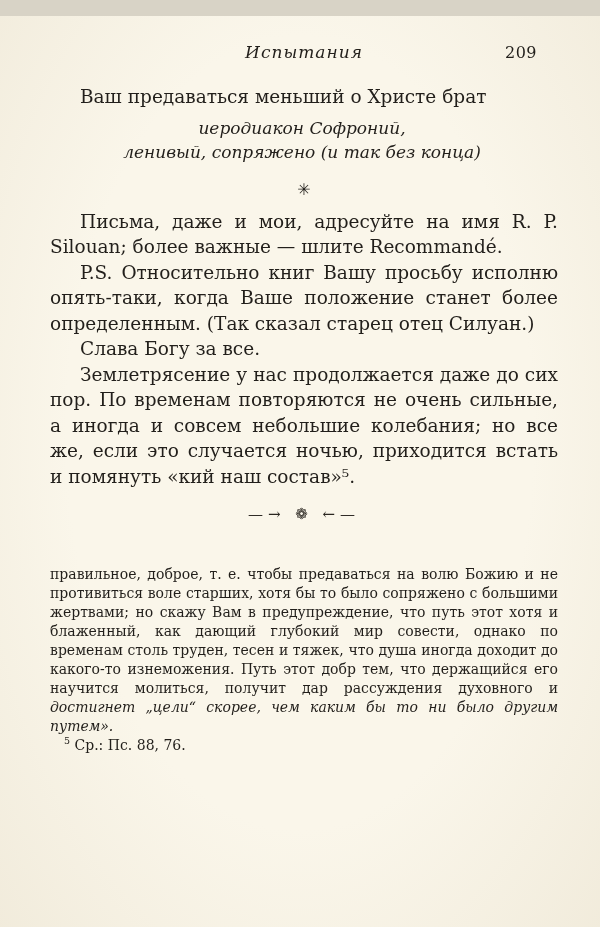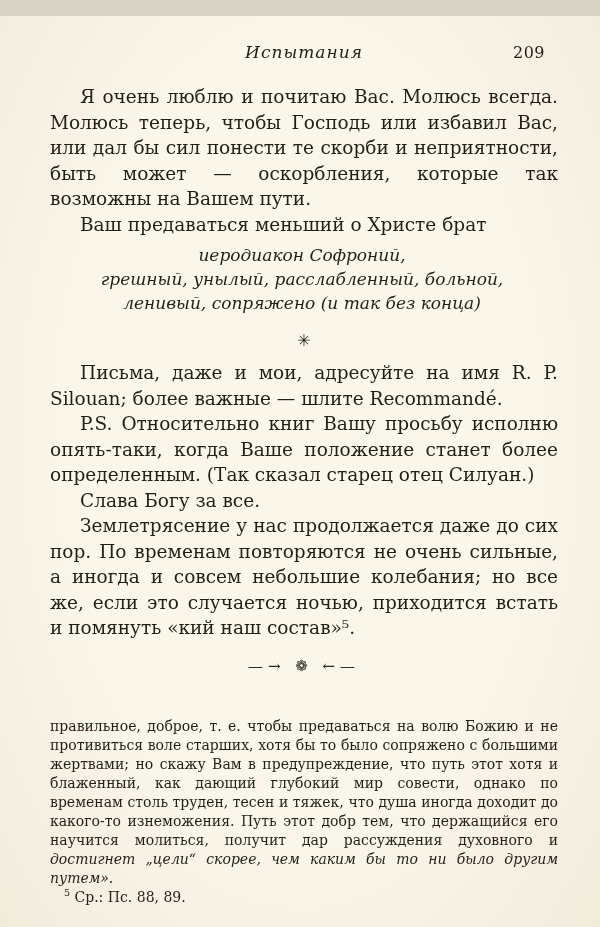--- a/index.html
+++ b/index.html
@@ -26,21 +26,21 @@
   }
   .head-title {
     position: absolute;
     left: 0; right: 0;
     text-align: center;
     font-style: italic;
     letter-spacing: 1px;
   }
   .page-num {
     position: absolute;
-    right: 13px;
+    right: 21px;
     top: 1px;
     font-size: 16px;
     letter-spacing: 0.5px;
   }
 
   .para {
     margin: 0;
     font-size: 18.5px;
     line-height: 25.5px;
     text-align: justify;
@@ -93,41 +93,39 @@
 
 <div class="page">
 
   <header class="running-head">
     <div class="head-title">Испытания</div>
     <div class="page-num">209</div>
   </header>
 
   <main>
 
-    <p class="para">Я очень люблю и почитаю Вас. Молюсь всегда. Молюсь теперь, чтобы Господь или избавил Вас, или дал бы сил понести те скорби и неприятности, быть может — оскорбления, которые так возможны на Вашем пути.</p>
 
     <p class="para">Ваш предаваться меньший о Христе брат</p>
 
     <div class="signature">
       <p class="sig-line">иеродиакон Софроний,</p>
-      <p class="sig-line">грешный, унылый, расслабленный, больной,</p>
       <p class="sig-line">ленивый, сопряжено (и так без конца)</p>
     </div>
 
     <div class="ornament">✳</div>
 
     <p class="para">Письма, даже и мои, адресуйте на имя R. P. Silouan; более важные — шлите Recommandé.</p>
 
     <p class="para">P.S. Относительно книг Вашу просьбу исполню опять-таки, когда Ваше положение станет более определенным. (Так сказал старец отец Силуан.)</p>
 
     <p class="para">Слава Богу за все.</p>
 
     <p class="para">Землетрясение у нас продолжается даже до сих пор. По временам повторяются не очень сильные, а иногда и совсем небольшие колебания; но все же, если это случается ночью, приходится встать и помянуть «кий наш состав»⁵.</p>
 
     <div class="divider">—→ ❁ ←—</div>
 
     <div class="footnote">
       <p class="fn-text"><span>правильное, доброе, т. е. чтобы предаваться на волю Божию и не противиться воле старших, хотя бы то было сопряжено с большими жертвами; но скажу Вам в предупреждение, что путь этот хотя и блаженный, как дающий глубокий мир совести, однако по временам столь труден, тесен и тяжек, что душа иногда доходит до какого-то изнеможения. Путь этот добр тем, что держащийся его научится молиться, получит дар рассуждения духовного и </span><span class="fn-italic">достигнет „цели“ скорее, чем каким бы то ни было другим путем».</span></p>
-      <p class="fn-ref"><span class="sup">5</span><span> Ср.: Пс. 88, 89.</span></p>
+      <p class="fn-ref"><span class="sup">5</span><span> Ср.: Пс. 88, 76.</span></p>
     </div>
 
   </main>
 </div>
 
 </body></html>

